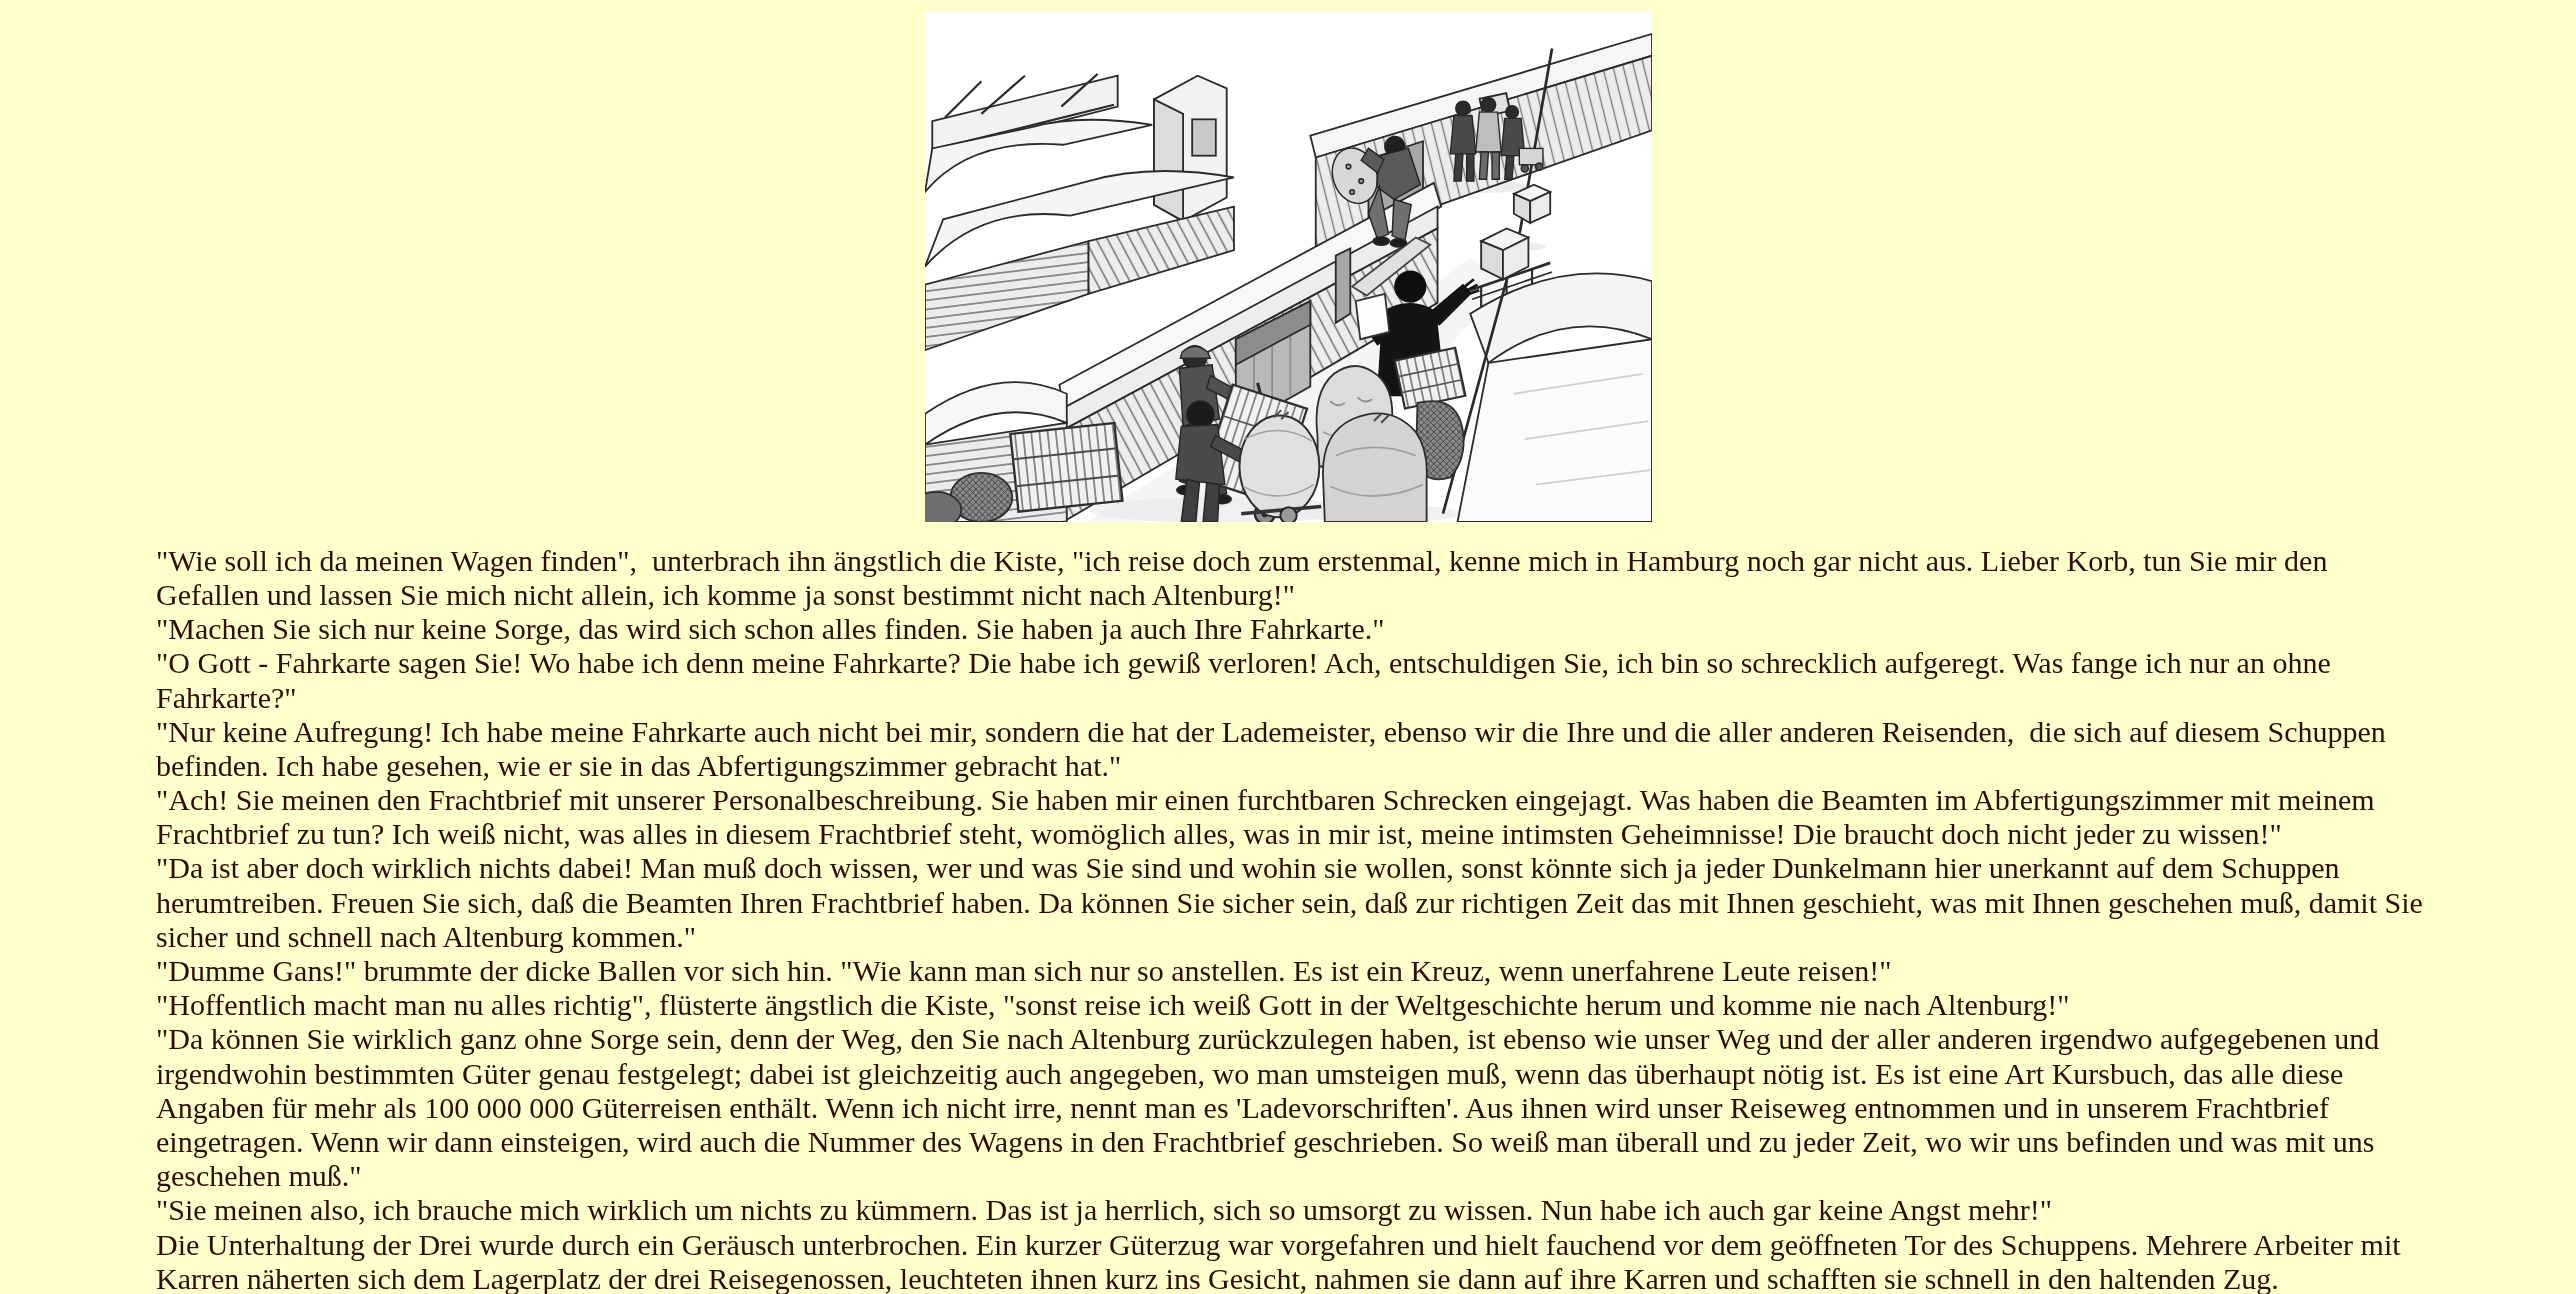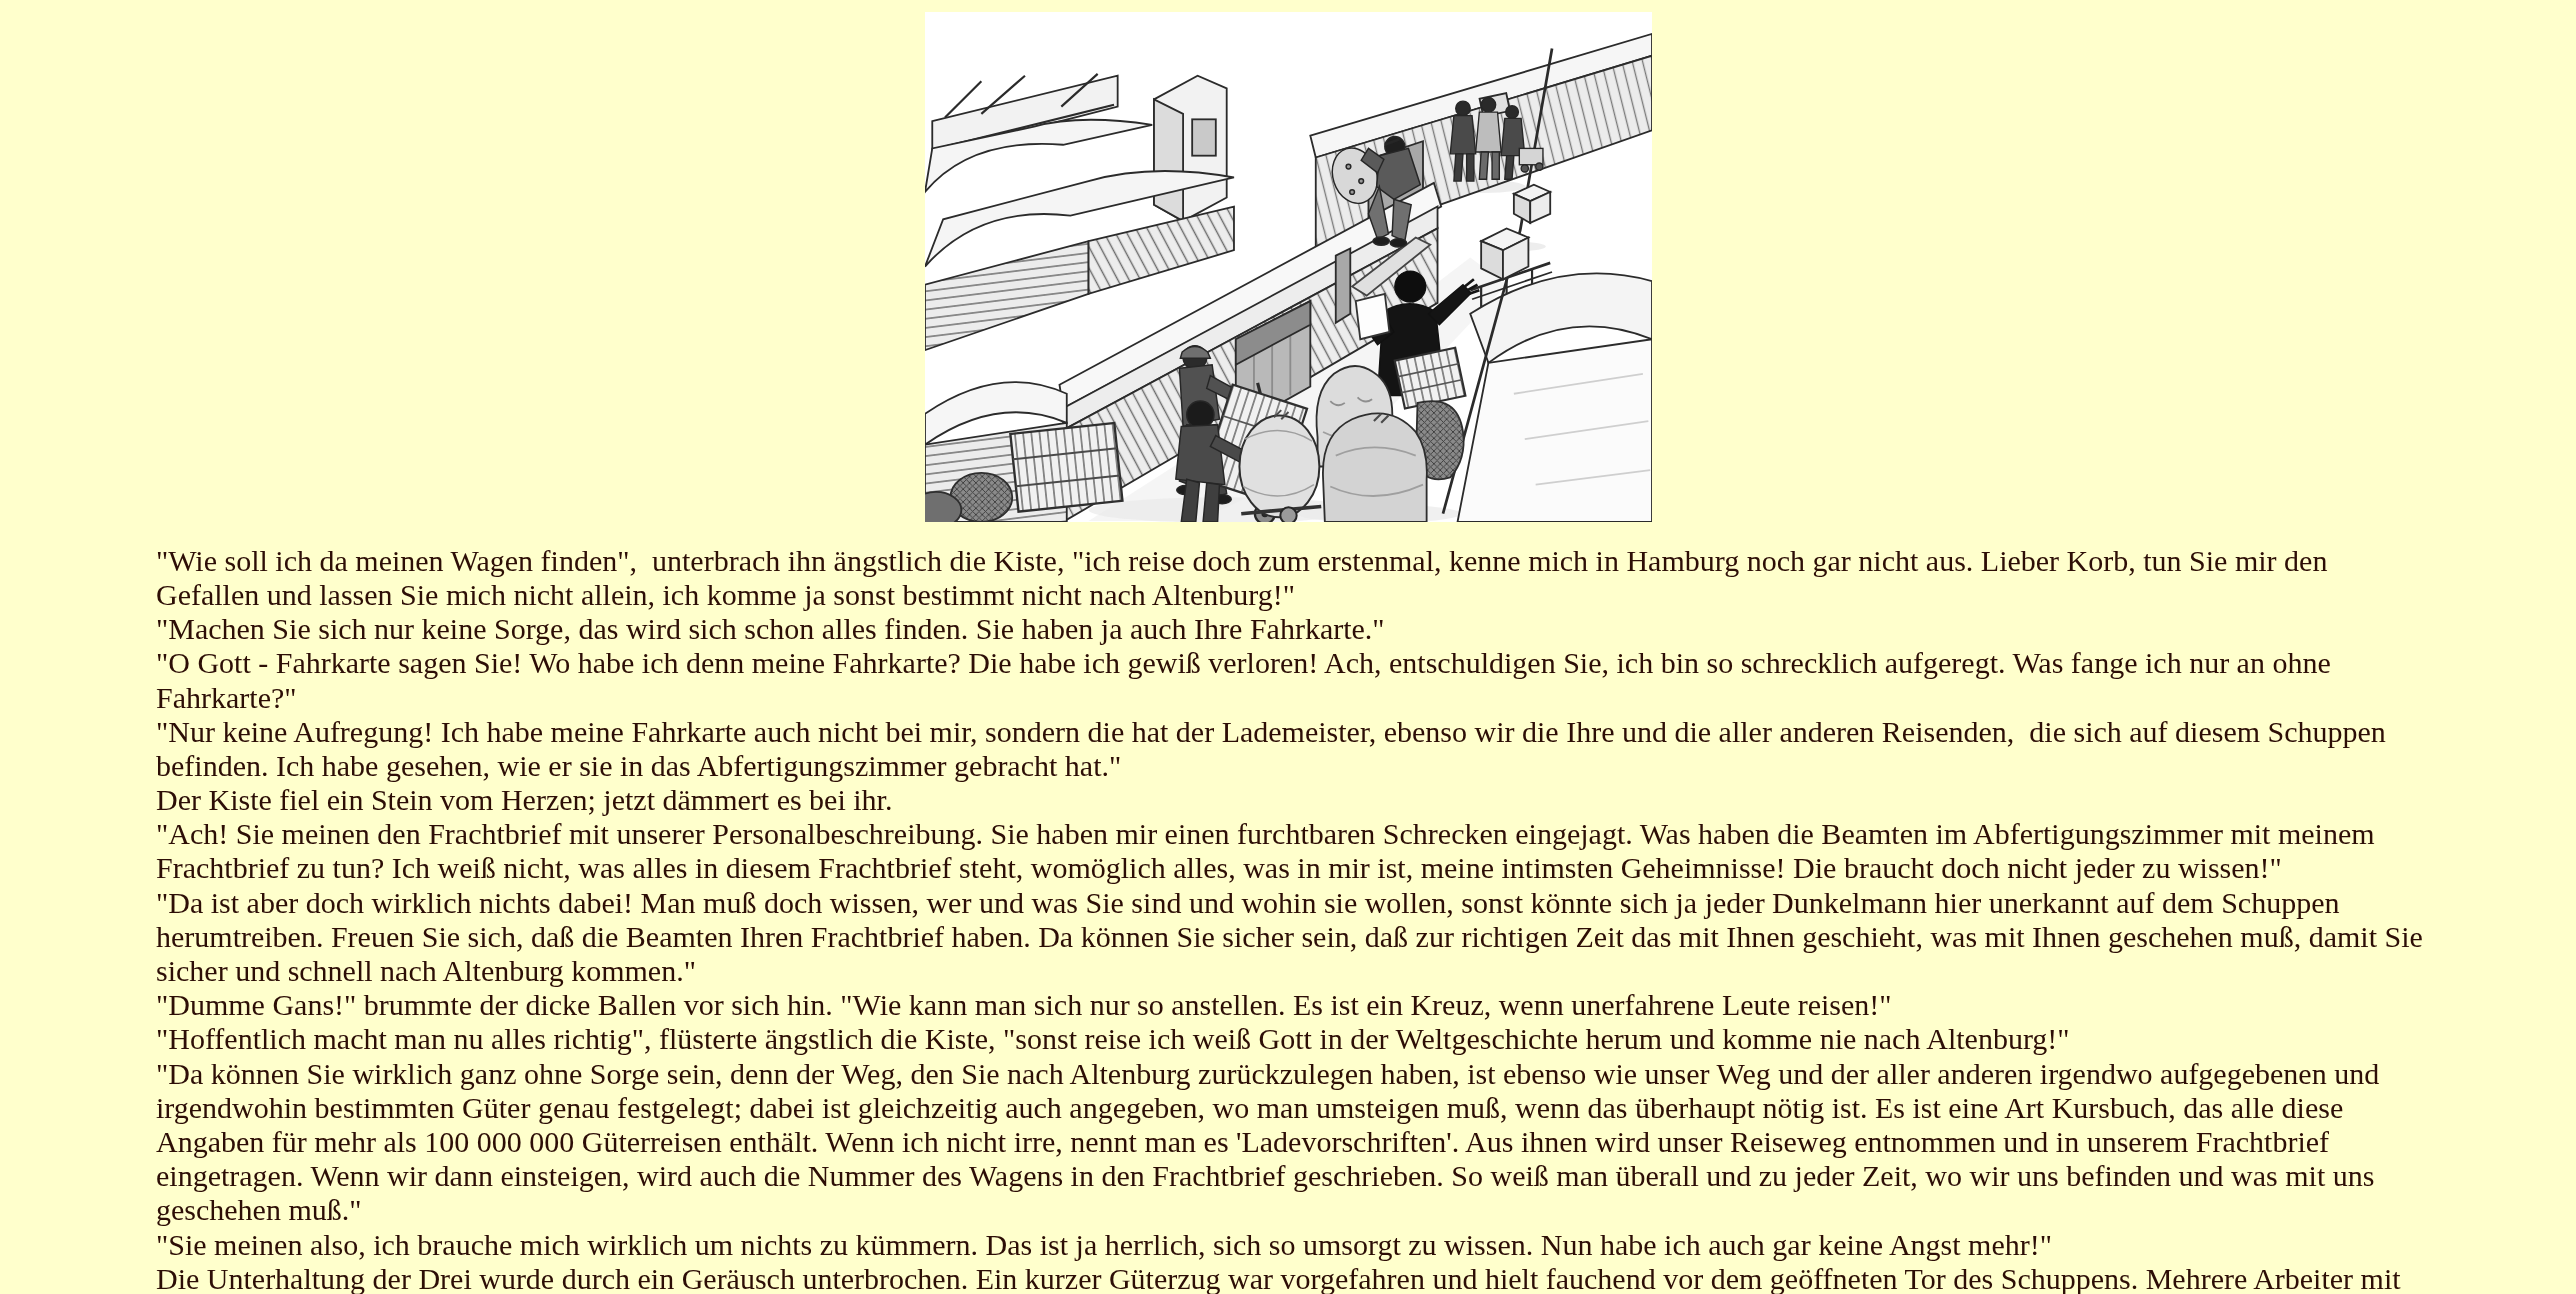--- a/index.html
+++ b/index.html
@@ -223,21 +223,20 @@
         <ellipse cx="12" cy="548" rx="28" ry="20" fill="#6f6f6f"></ellipse>
       </g>
     </svg>
   </figure>
 
   <div class="story" style="color: rgb(45, 14, 6);">
     <p>"Wie soll ich da meinen Wagen finden",  unterbrach ihn ängstlich die Kiste, "ich reise doch zum erstenmal, kenne mich in Hamburg noch gar nicht aus. Lieber Korb, tun Sie mir den Gefallen und lassen Sie mich nicht allein, ich komme ja sonst bestimmt nicht nach Altenburg!"</p>
     <p>"Machen Sie sich nur keine Sorge, das wird sich schon alles finden. Sie haben ja auch Ihre Fahrkarte."</p>
     <p>"O Gott - Fahrkarte sagen Sie! Wo habe ich denn meine Fahrkarte? Die habe ich gewiß verloren! Ach, entschuldigen Sie, ich bin so schrecklich aufgeregt. Was fange ich nur an ohne Fahrkarte?"</p>
     <p>"Nur keine Aufregung! Ich habe meine Fahrkarte auch nicht bei mir, sondern die hat der Lademeister, ebenso wir die Ihre und die aller anderen Reisenden,  die sich auf diesem Schuppen befinden. Ich habe gesehen, wie er sie in das Abfertigungszimmer gebracht hat."</p>
-    <p>Der Kiste fiel ein Stein vom Herzen; jetzt dämmert es bei ihr.</p>
     <p>"Ach! Sie meinen den Frachtbrief mit unserer Personalbeschreibung. Sie haben mir einen furchtbaren Schrecken eingejagt. Was haben die Beamten im Abfertigungszimmer mit meinem Frachtbrief zu tun? Ich weiß nicht, was alles in diesem Frachtbrief steht, womöglich alles, was in mir ist, meine intimsten Geheimnisse! Die braucht doch nicht jeder zu wissen!"</p>
     <p>"Da ist aber doch wirklich nichts dabei! Man muß doch wissen, wer und was Sie sind und wohin sie wollen, sonst könnte sich ja jeder Dunkelmann hier unerkannt auf dem Schuppen herumtreiben. Freuen Sie sich, daß die Beamten Ihren Frachtbrief haben. Da können Sie sicher sein, daß zur richtigen Zeit das mit Ihnen geschieht, was mit Ihnen geschehen muß, damit Sie sicher und schnell nach Altenburg kommen."</p>
     <p>"Dumme Gans!" brummte der dicke Ballen vor sich hin. "Wie kann man sich nur so anstellen. Es ist ein Kreuz, wenn unerfahrene Leute reisen!"</p>
     <p>"Hoffentlich macht man nu alles richtig", flüsterte ängstlich die Kiste, "sonst reise ich weiß Gott in der Weltgeschichte herum und komme nie nach Altenburg!"</p>
     <p>"Da können Sie wirklich ganz ohne Sorge sein, denn der Weg, den Sie nach Altenburg zurückzulegen haben, ist ebenso wie unser Weg und der aller anderen irgendwo aufgegebenen und irgendwohin bestimmten Güter genau festgelegt; dabei ist gleichzeitig auch angegeben, wo man umsteigen muß, wenn das überhaupt nötig ist. Es ist eine Art Kursbuch, das alle diese Angaben für mehr als 100 000 000 Güterreisen enthält. Wenn ich nicht irre, nennt man es 'Ladevorschriften'. Aus ihnen wird unser Reiseweg entnommen und in unserem Frachtbrief eingetragen. Wenn wir dann einsteigen, wird auch die Nummer des Wagens in den Frachtbrief geschrieben. So weiß man überall und zu jeder Zeit, wo wir uns befinden und was mit uns geschehen muß."</p>
     <p>"Sie meinen also, ich brauche mich wirklich um nichts zu kümmern. Das ist ja herrlich, sich so umsorgt zu wissen. Nun habe ich auch gar keine Angst mehr!"</p>
     <p>Die Unterhaltung der Drei wurde durch ein Geräusch unterbrochen. Ein kurzer Güterzug war vorgefahren und hielt fauchend vor dem geöffneten Tor des Schuppens. Mehrere Arbeiter mit Karren näherten sich dem Lagerplatz der drei Reisegenossen, leuchteten ihnen kurz ins Gesicht, nahmen sie dann auf ihre Karren und schafften sie schnell in den haltenden Zug.</p>
   </div>
 
 </div>

